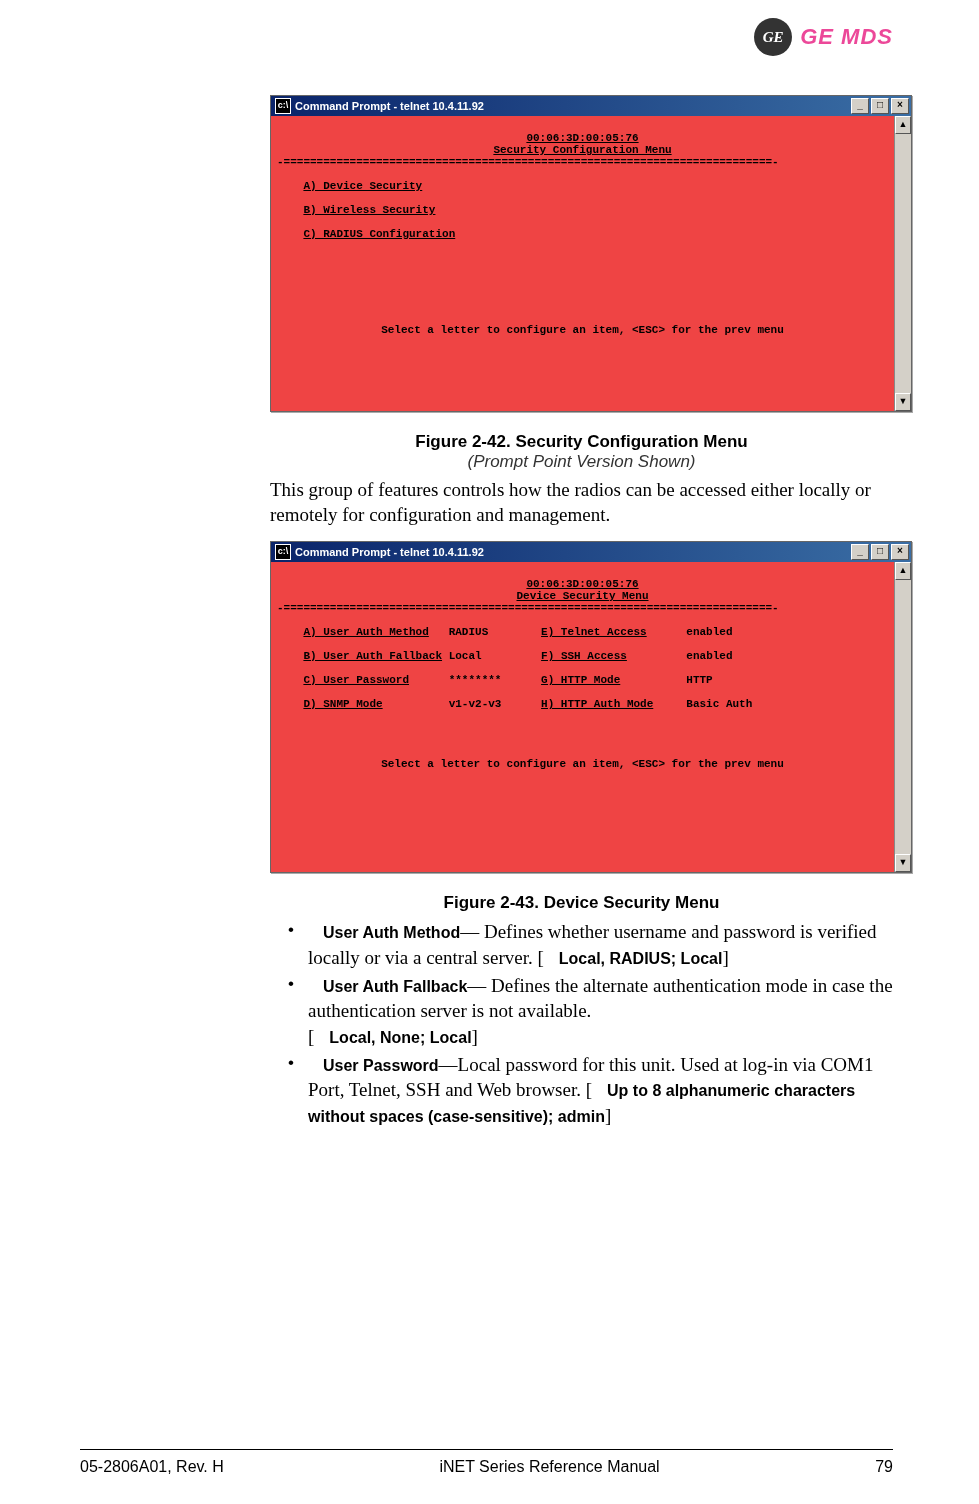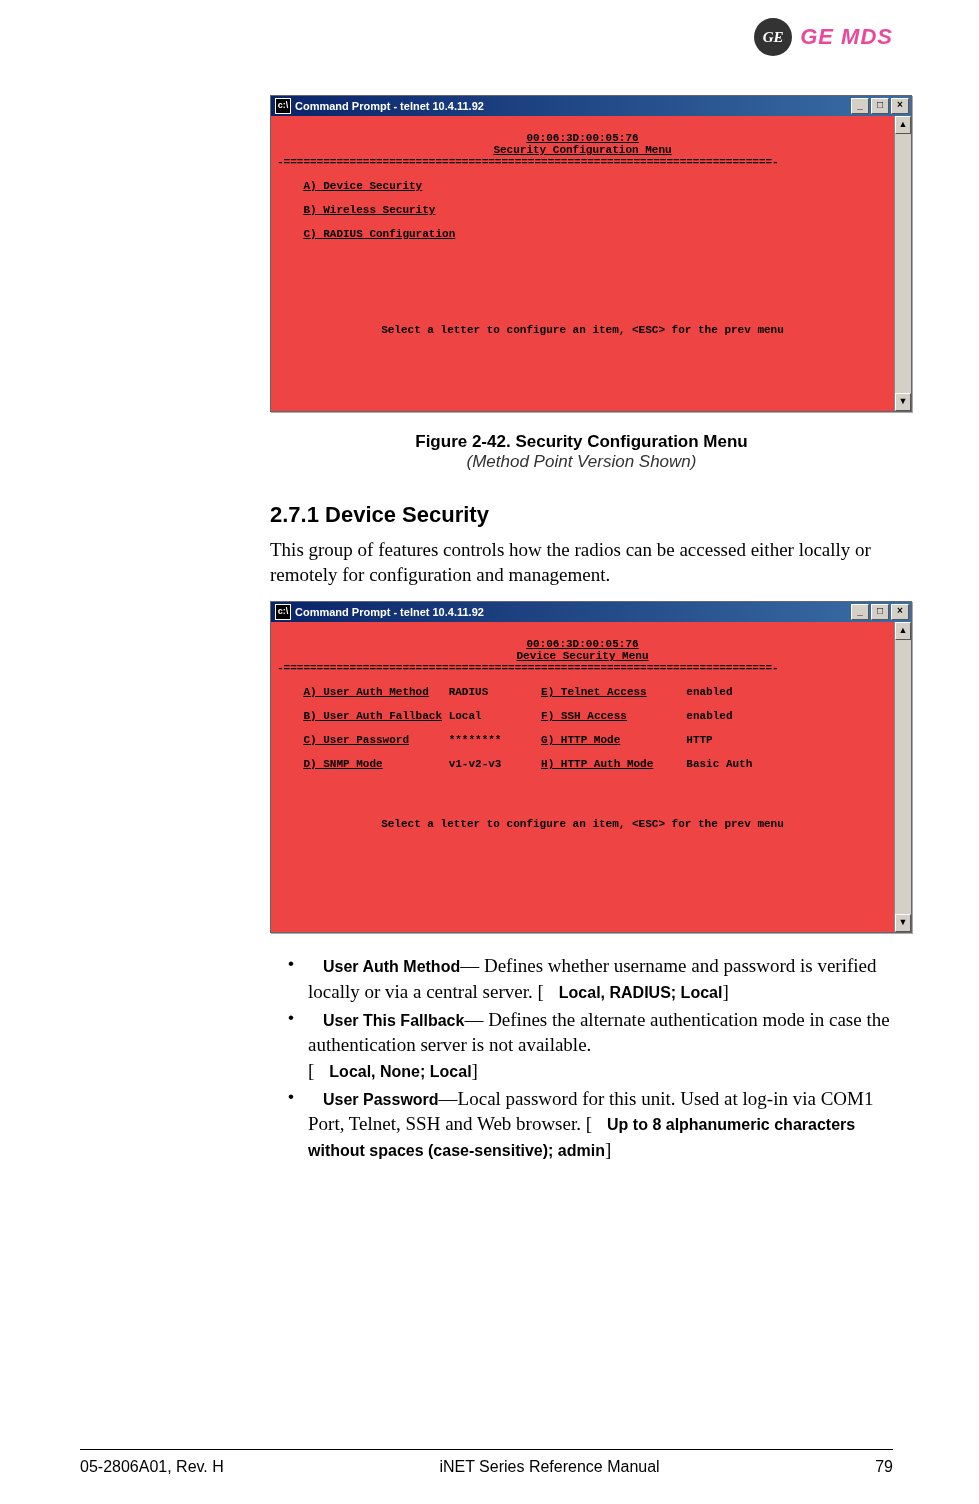--- a/index.html
+++ b/index.html
@@ -197,24 +197,23 @@
 <span style="display:block;text-align:center;">Select a letter to configure an item, &lt;ESC&gt; for the prev menu</span></div>
         <div class="term-scroll">
           <div class="scroll-btn">▲</div>
           <div class="scroll-btn">▼</div>
         </div>
       </div>
     </div>
 
     <div class="fig-caption">
       <div class="fig-title">Figure 2-42. Security Configuration Menu</div>
-      <div class="fig-sub">(Method Point Version Shown)</div>
-    </div>
-
-    <div class="section-h">2.7.1 Device Security</div>
+      <div class="fig-sub">(Prompt Point Version Shown)</div>
+    </div>
+
     <div class="body-text">This group of features controls how the radios can be accessed either locally or remotely for configuration and management.</div>
 
     <div class="term-window">
       <div class="titlebar">
         <span class="sys-icon">c:\</span>
         <span class="title-text">Command Prompt - telnet 10.4.11.92</span>
         <span class="win-btns">
           <span class="win-btn">_</span>
           <span class="win-btn">□</span>
           <span class="win-btn">×</span>
@@ -236,32 +235,35 @@
 
 
 <span style="display:block;text-align:center;">Select a letter to configure an item, &lt;ESC&gt; for the prev menu</span></div>
         <div class="term-scroll">
           <div class="scroll-btn">▲</div>
           <div class="scroll-btn">▼</div>
         </div>
       </div>
     </div>
 
+    <div class="fig-caption" style="margin:8px 0 6px 0;">
+      <div class="fig-title">Figure 2-43. Device Security Menu</div>
+    </div>
 
     <div class="bullet-list">
       <div class="bullet-item">
         <div class="bullet-dot">•</div>
         <div class="bullet-body">
           <span class="sans-b">User Auth Method</span><span>— </span><span>Defines whether username and password is verified locally or via a central server. [</span><span class="sans-b">Local, RADIUS; Local</span><span>]</span>
         </div>
       </div>
       <div class="bullet-item">
         <div class="bullet-dot">•</div>
         <div class="bullet-body">
-          <span class="sans-b">User This Fallback</span><span>— </span><span>Defines the alternate authentication mode in case the authentication server is not available.</span><br>
+          <span class="sans-b">User Auth Fallback</span><span>— </span><span>Defines the alternate authentication mode in case the authentication server is not available.</span><br>
           <span>[</span><span class="sans-b">Local, None; Local</span><span>]</span>
         </div>
       </div>
       <div class="bullet-item">
         <div class="bullet-dot">•</div>
         <div class="bullet-body">
           <span class="sans-b">User Password</span><span>—</span><span>Local password for this unit. Used at log-in via COM1 Port, Telnet, SSH and Web browser. [</span><span class="sans-b">Up to 8 alphanumeric characters without spaces (case-sensitive); admin</span><span>]</span>
         </div>
       </div>
     </div>

